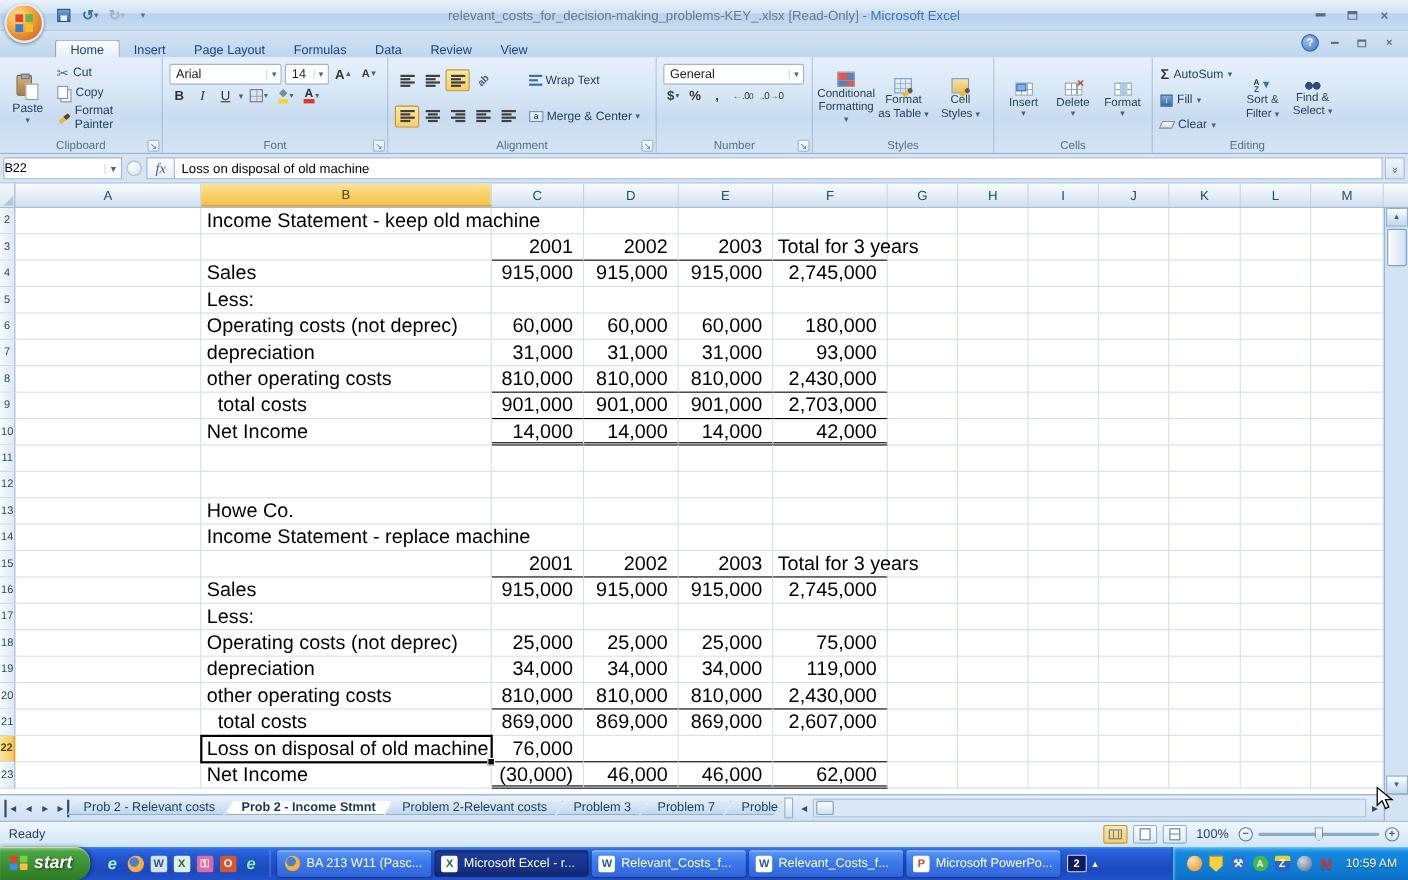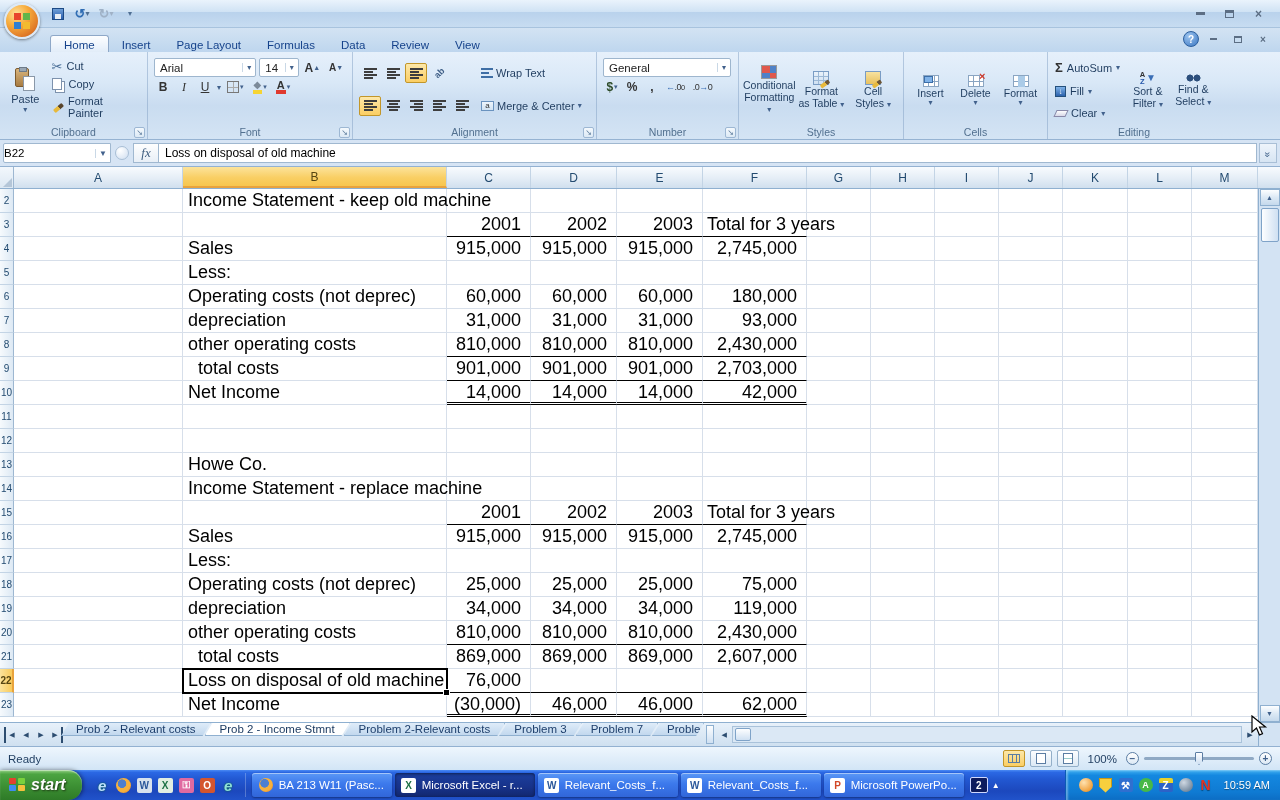--- a/index.html
+++ b/index.html
@@ -137,23 +137,23 @@
 .active-cell::after{content:"";position:absolute;right:-4px;bottom:-4px;width:5px;height:5px;background:#000;border:1px solid #fff}
 .vscroll{position:absolute;right:0;top:22px;bottom:0;width:22px;background:#d3e3f3;border-left:1px solid #8fb0d0;display:flex;flex-direction:column;align-items:center}
 .varr{width:20px;height:17px;background:linear-gradient(#fdfeff,#dcE9f5 50%,#c5d9ec);border:1px solid #8fb0d0;color:#41618c;font-size:7px;display:flex;align-items:center;justify-content:center}
 .vthumb{width:18px;height:34px;margin-top:2px;background:linear-gradient(90deg,#fdfeff,#cfe0f2);border:1px solid #7fa3c8;border-radius:2px}
 .vdown{margin-top:auto}
 
 
 .tabbar{height:24px;background:linear-gradient(#e8f1fa,#cfe0f0);border-top:1px solid #8fb0d0;display:flex;align-items:stretch;position:relative}
 .navs{display:flex;align-items:center;gap:1px;padding:0 4px}
 .navb{width:14px;height:16px;display:flex;align-items:center;justify-content:center;font-size:7px;color:#2d4d70}
-.stabs{display:flex;align-items:flex-start}
+.stabs{display:flex;align-items:center}
 .stab{display:flex;align-items:center;padding:0 14px;font-size:11.5px;color:#1d3e6b;background:linear-gradient(#dfecf9,#c2d8ee);border:1px solid #8fb0d0;border-top:none;clip-path:polygon(8px 0,100% 0,calc(100% - 8px) 100%,0 100%);margin-left:-6px;white-space:nowrap}
-.stab.act{background:#fff;font-weight:normal;color:#17365d;z-index:2}
+.stab.act{background:#fff;font-weight:bold;color:#17365d;z-index:2}
 .stab.cut{max-width:52px;overflow:hidden}
 .tsplit{width:8px;background:linear-gradient(#fdfeff,#cfe0f2);border:1px solid #8fb0d0;margin:2px 2px}
 .harr{width:16px;display:flex;align-items:center;justify-content:center;color:#2d4d70;font-size:7px}
 .htrack{flex:1;background:#dbe8f5;border:1px solid #a9c2da;margin:3px 0;position:relative}
 .hthumb{position:absolute;left:2px;top:1px;bottom:1px;width:16px;background:linear-gradient(#fdfeff,#cfe0f2);border:1px solid #7fa3c8;border-radius:2px}
 .hcorner{width:22px;background:#d3e3f3;border-left:1px solid #8fb0d0}
 
 
 .statusbar{height:24px;background:linear-gradient(#eef6fd,#d2e5f6);border-top:1px solid #93b1d1;display:flex;align-items:center;padding:0 8px;gap:6px}
 .stready{font-size:11.5px;color:#1e3c5f}
@@ -215,20 +215,21 @@
           <span class="qdd">▾</span>
         </span>
       <span class="qbtn">
           <span class="qredo">↻</span>
           <span class="qdd" style="color:#9fb1c6">▾</span>
         </span>
       <span class="qbtn">
           <span class="qdd">▾</span>
         </span>
     </div>
+    <div class="title-text"><span>relevant_costs_for_decision-making_problems-KEY_.xlsx  [Read-Only] - </span><span class="title-excel">Microsoft Excel</span></div>
     <div class="winctl">
       <span class="wbtn">
           <span class="bar"></span>
         </span>
       <span class="wbtn">
           <span class="rest"></span>
         </span>
       <span class="wbtn">×</span>
     </div>
   </div>

